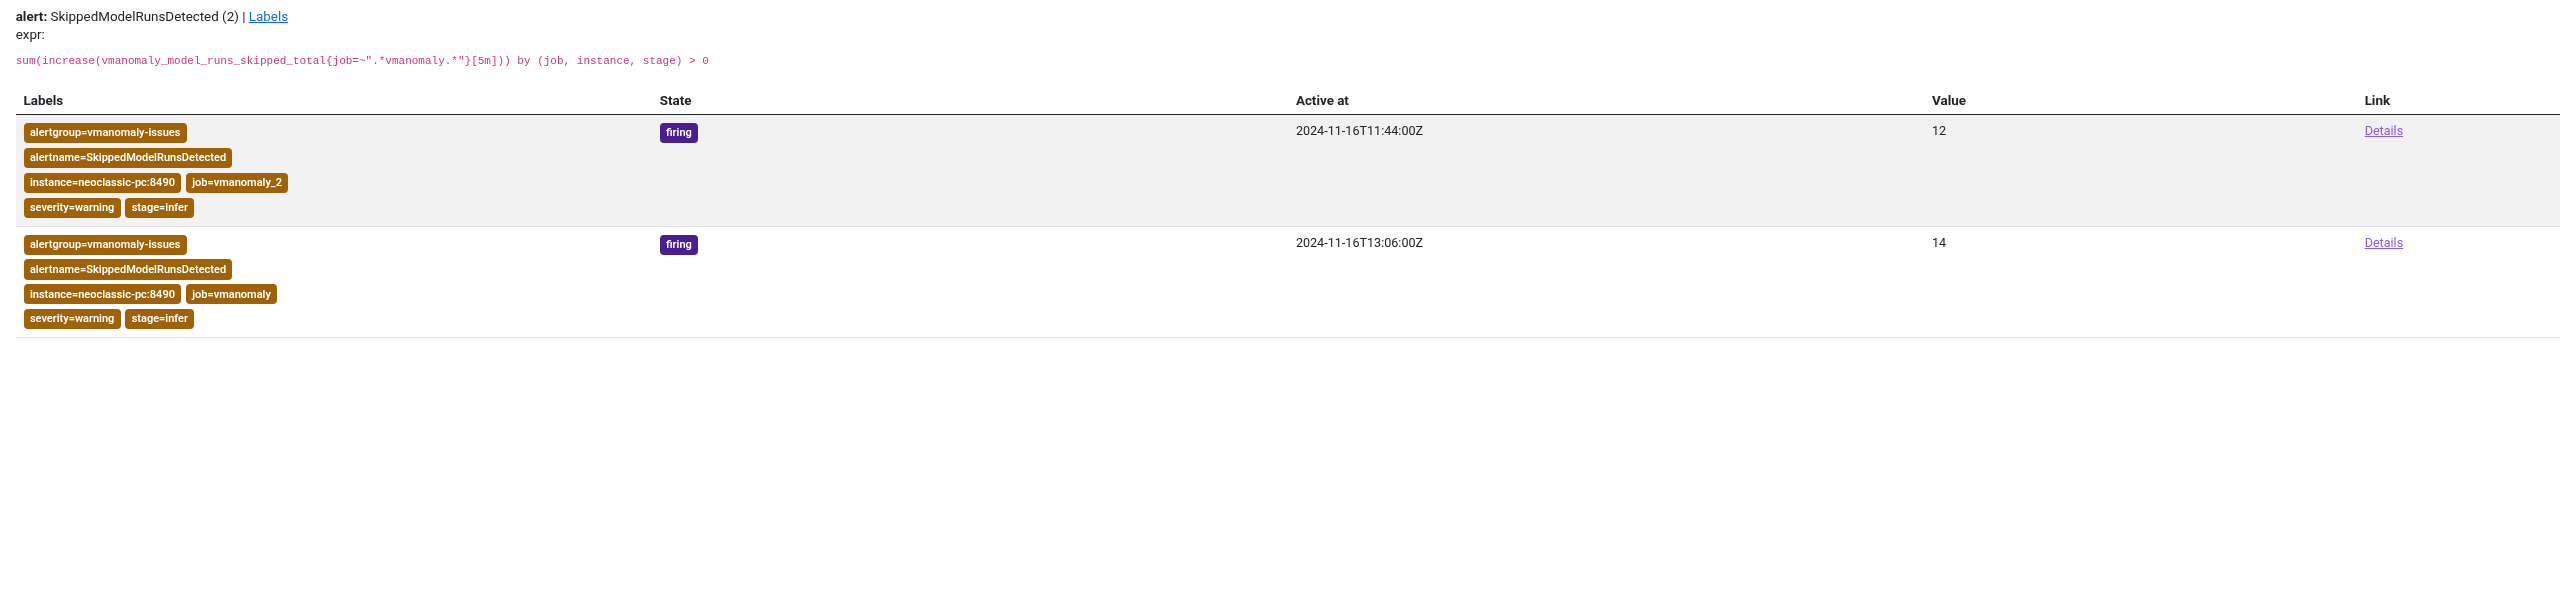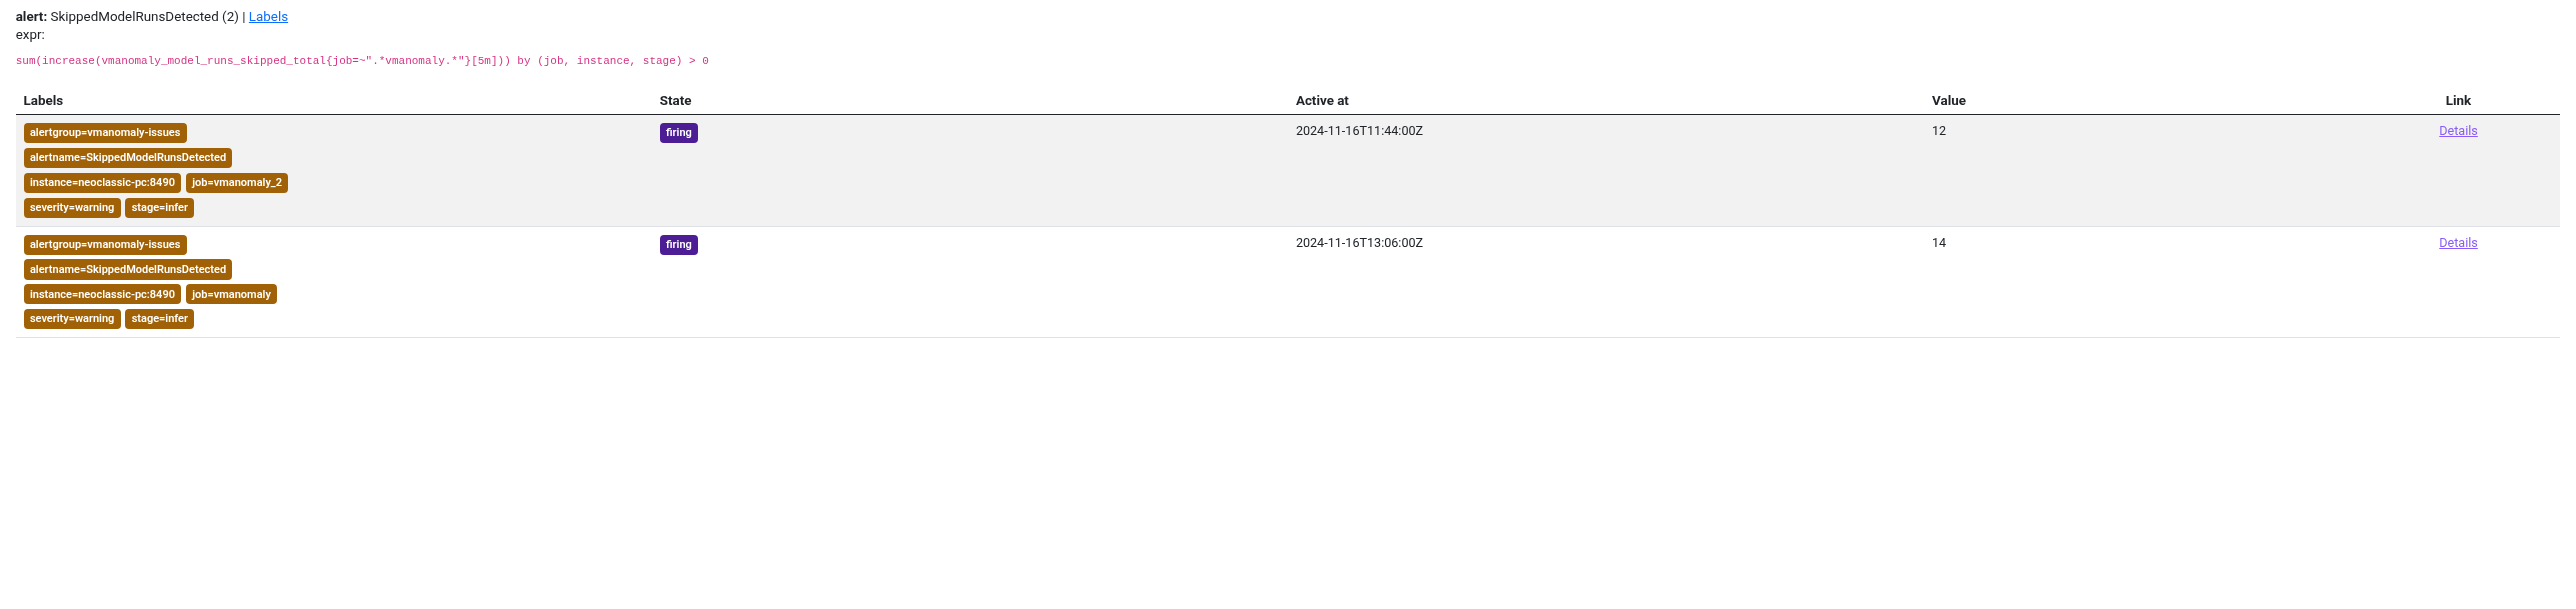--- a/index.html
+++ b/index.html
@@ -81,21 +81,21 @@
       background: #4c1d95;
     }
     .details-link {
       color: #8b5cf6;
       text-decoration: underline;
     }
     .col-labels { width: 25%; margin-left: 7px; }
     .col-state { width: 25%; }
     .col-active { width: 25%; }
     .col-value { width: 17%; }
-    .col-link { width: 8%; text-align: center; }
+    .col-link { width: 8%; text-align: left; }
   </style>
 </head>
 <body>
 
 <div class="header-line">
   <span class="bold">alert:</span>
   <span>SkippedModelRunsDetected</span>
   <span>(2)</span>
   <span>|</span>
   <a href="#">Labels</a>

